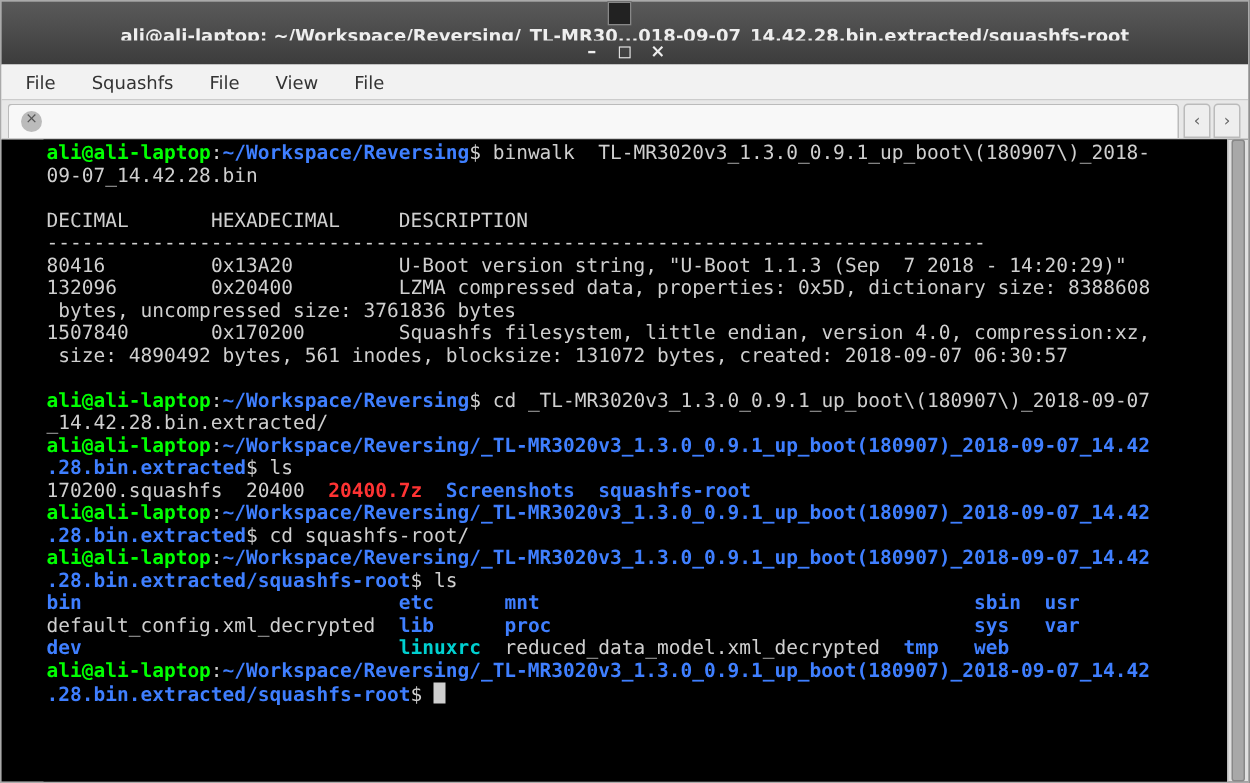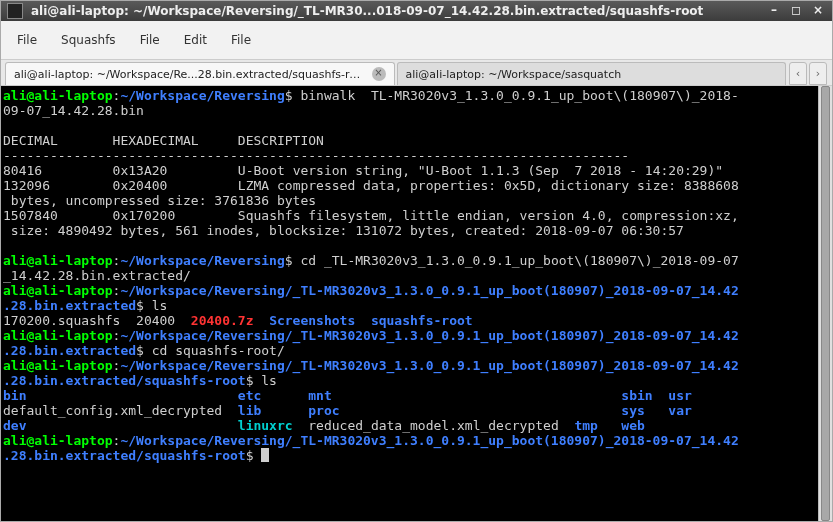--- a/index.html
+++ b/index.html
@@ -13,49 +13,50 @@
 }
 .window {
   width: 833px;
   height: 522px;
   background: #e8e8e8;
   border: 1px solid #aaa;
   display: flex;
   flex-direction: column;
 }
 .titlebar {
-  height: 20px;
+  height: 42px;
   background: linear-gradient(#5a5a5a, #3c3c3c);
   color: #eee;
   display: flex;
   align-items: center;
   padding: 0 6px;
   font-family: "DejaVu Sans", sans-serif;
   font-size: 12px;
   font-weight: bold;
+  flex-direction: column;
 }
 .titlebar .app-icon {
   width: 16px; height: 16px;
   background: #222;
   border: 1px solid #888;
   margin-right: 8px;
   display: inline-block;
 }
 .titlebar .title-text { flex: 1; white-space: nowrap; overflow: hidden; text-overflow: ellipsis; }
 .titlebar .win-controls { display: flex; gap: 6px; }
 .titlebar .win-btn {
   width: 16px; height: 16px;
   text-align: center;
   line-height: 14px;
   color: #eee;
   cursor: pointer;
   font-weight: bold;
 }
 .menubar {
-  height: 39px;
+  height: 24px;
   background: #f2f2f2;
   border-bottom: 1px solid #ccc;
   display: flex;
   align-items: center;
   padding: 0 6px;
   gap: 4px;
   font-family: "DejaVu Sans", sans-serif;
   font-size: 12px;
   color: #333;
 }
@@ -113,20 +114,21 @@
 .terminal {
   flex: 1;
   background: #000;
   color: #cfcfcf;
   padding: 2px 2px 2px 2px;
   font-family: "DejaVu Sans Mono", "Liberation Mono", monospace;
   font-size: 13px;
   line-height: 15px;
   white-space: pre;
   overflow: hidden;
+  margin-left: 28px;
 }
 .scrollbar {
   width: 14px;
   background: #e0e0e0;
   border-left: 1px solid #bbb;
   position: relative;
 }
 .scrollbar .thumb {
   position: absolute;
   left: 2px; right: 2px;
@@ -158,31 +160,27 @@
       <span class="win-btn">–</span>
       <span class="win-btn">◻</span>
       <span class="win-btn">×</span>
     </div>
   </div>
 
   <div class="menubar">
     <span class="menu-item">File</span>
     <span class="menu-item">Squashfs</span>
     <span class="menu-item">File</span>
-    <span class="menu-item">Edit</span>
+    <span class="menu-item">View</span>
     <span class="menu-item">File</span>
   </div>
 
   <div class="tabbar">
     <div class="tab">
-      <span class="tab-label">ali@ali-laptop: ~/Workspace/Re...28.bin.extracted/squashfs-root</span>
       <span class="tab-close">×</span>
-    </div>
-    <div class="tab inactive">
-      <span class="tab-label">ali@ali-laptop: ~/Workspace/sasquatch</span>
     </div>
     <div class="tab-ctrl">‹</div>
     <div class="tab-ctrl">›</div>
   </div>
 
   <div class="terminal-wrap">
     <div class="terminal"><span class="green">ali@ali-laptop</span><span>:</span><span class="blue">~/Workspace/Reversing</span><span>$</span><span> </span><span>binwalk  TL-MR3020v3_1.3.0_0.9.1_up_boot\(180907\)_2018-</span>
 <span>09-07_14.42.28.bin</span>
 
 <span>DECIMAL</span>       <span>HEXADECIMAL</span>     <span>DESCRIPTION</span>

